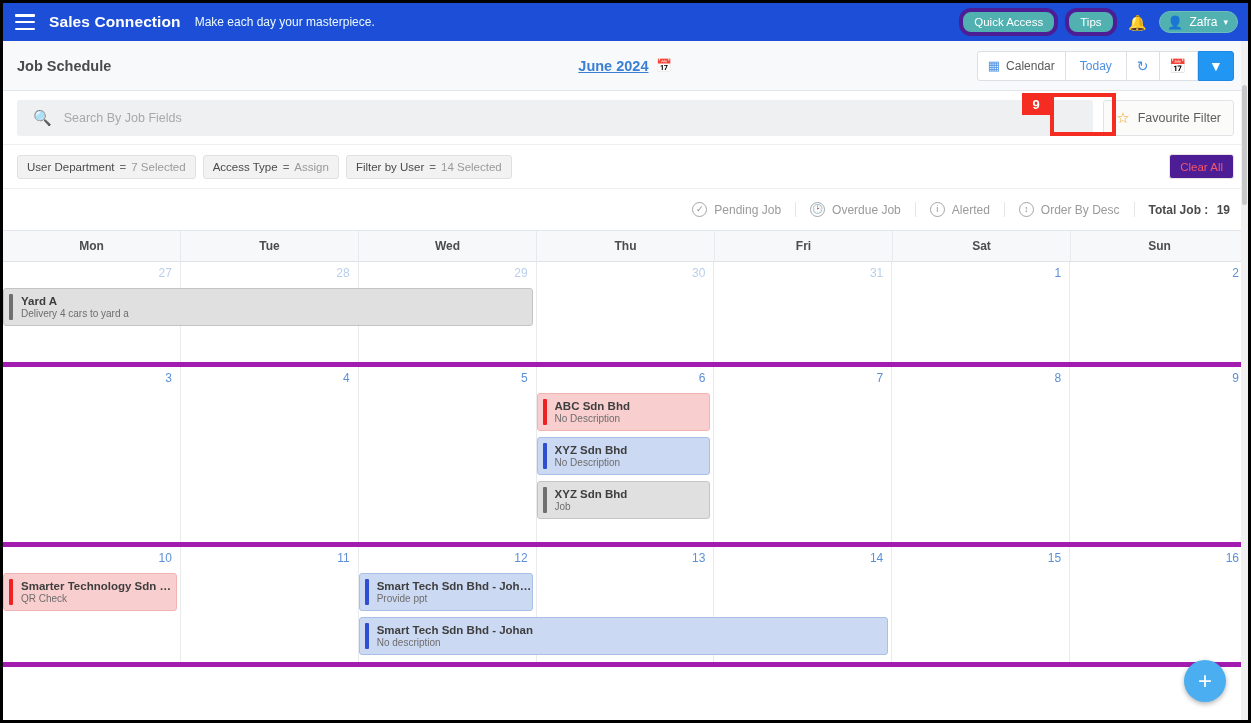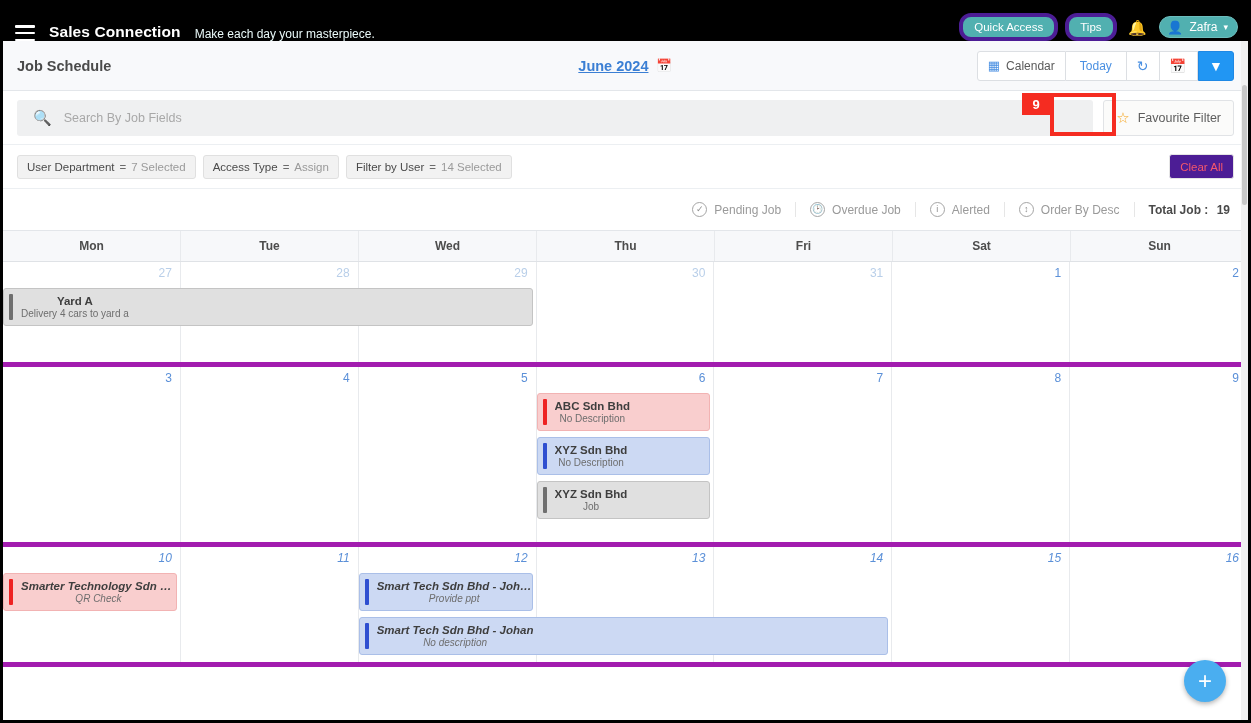--- a/index.html
+++ b/index.html
@@ -13,23 +13,23 @@
     width: 1251px; height: 723px;
     position: relative;
     border: 3px solid #000000;
     background: #ffffff;
     overflow: hidden;
   }
 
   
   .topbar {
     height: 38px;
-    background: #000000;
+    background: #1d4ed8;
     display: flex;
-    align-items: flex-end;
+    align-items: center;
     padding: 0 10px 0 12px;
     color: #ffffff;
   }
   .hamburger {
     width: 20px; height: 16px;
     display: flex; flex-direction: column; justify-content: space-between;
     cursor: pointer; margin-right: 14px;
   }
   .hamburger span { display:block; height: 2.5px; background: #ffffff; border-radius: 1px; }
   .brand {
@@ -197,37 +197,36 @@
     border-right: 1px solid #e8eaed;
   }
   .cal-head div:last-child { border-right: none; }
 
   .week {
     display: flex; position: relative;
     border-bottom: 5px solid #a21caf;
   }
   .week.w1 { height: 105px; }
   .week.w2 { height: 180px; }
-  .week.w3 { height: 120px; font-style: italic; }
+  .week.w3 { height: 120px; }
   .daycell {
     flex: 1 1 0; position: relative;
     border-right: 1px solid #e8eaed;
     background: #ffffff;
   }
   .daycell:last-child { border-right: none; }
   .daynum {
     position: absolute; top: 4px; right: 8px;
     font-size: 12px; color: #5b90d8;
   }
   .daynum.muted { color: #b9cfe9; }
 
   .events {
     position: absolute; left: 0; right: 0; top: 26px; bottom: 0;
     pointer-events: none;
-    text-align: center;
   }
   .event {
     position: absolute;
     height: 38px;
     border-radius: 3px;
     display: flex; align-items: center;
     padding-left: 0;
     overflow: hidden;
     cursor: pointer;
     pointer-events: auto;

